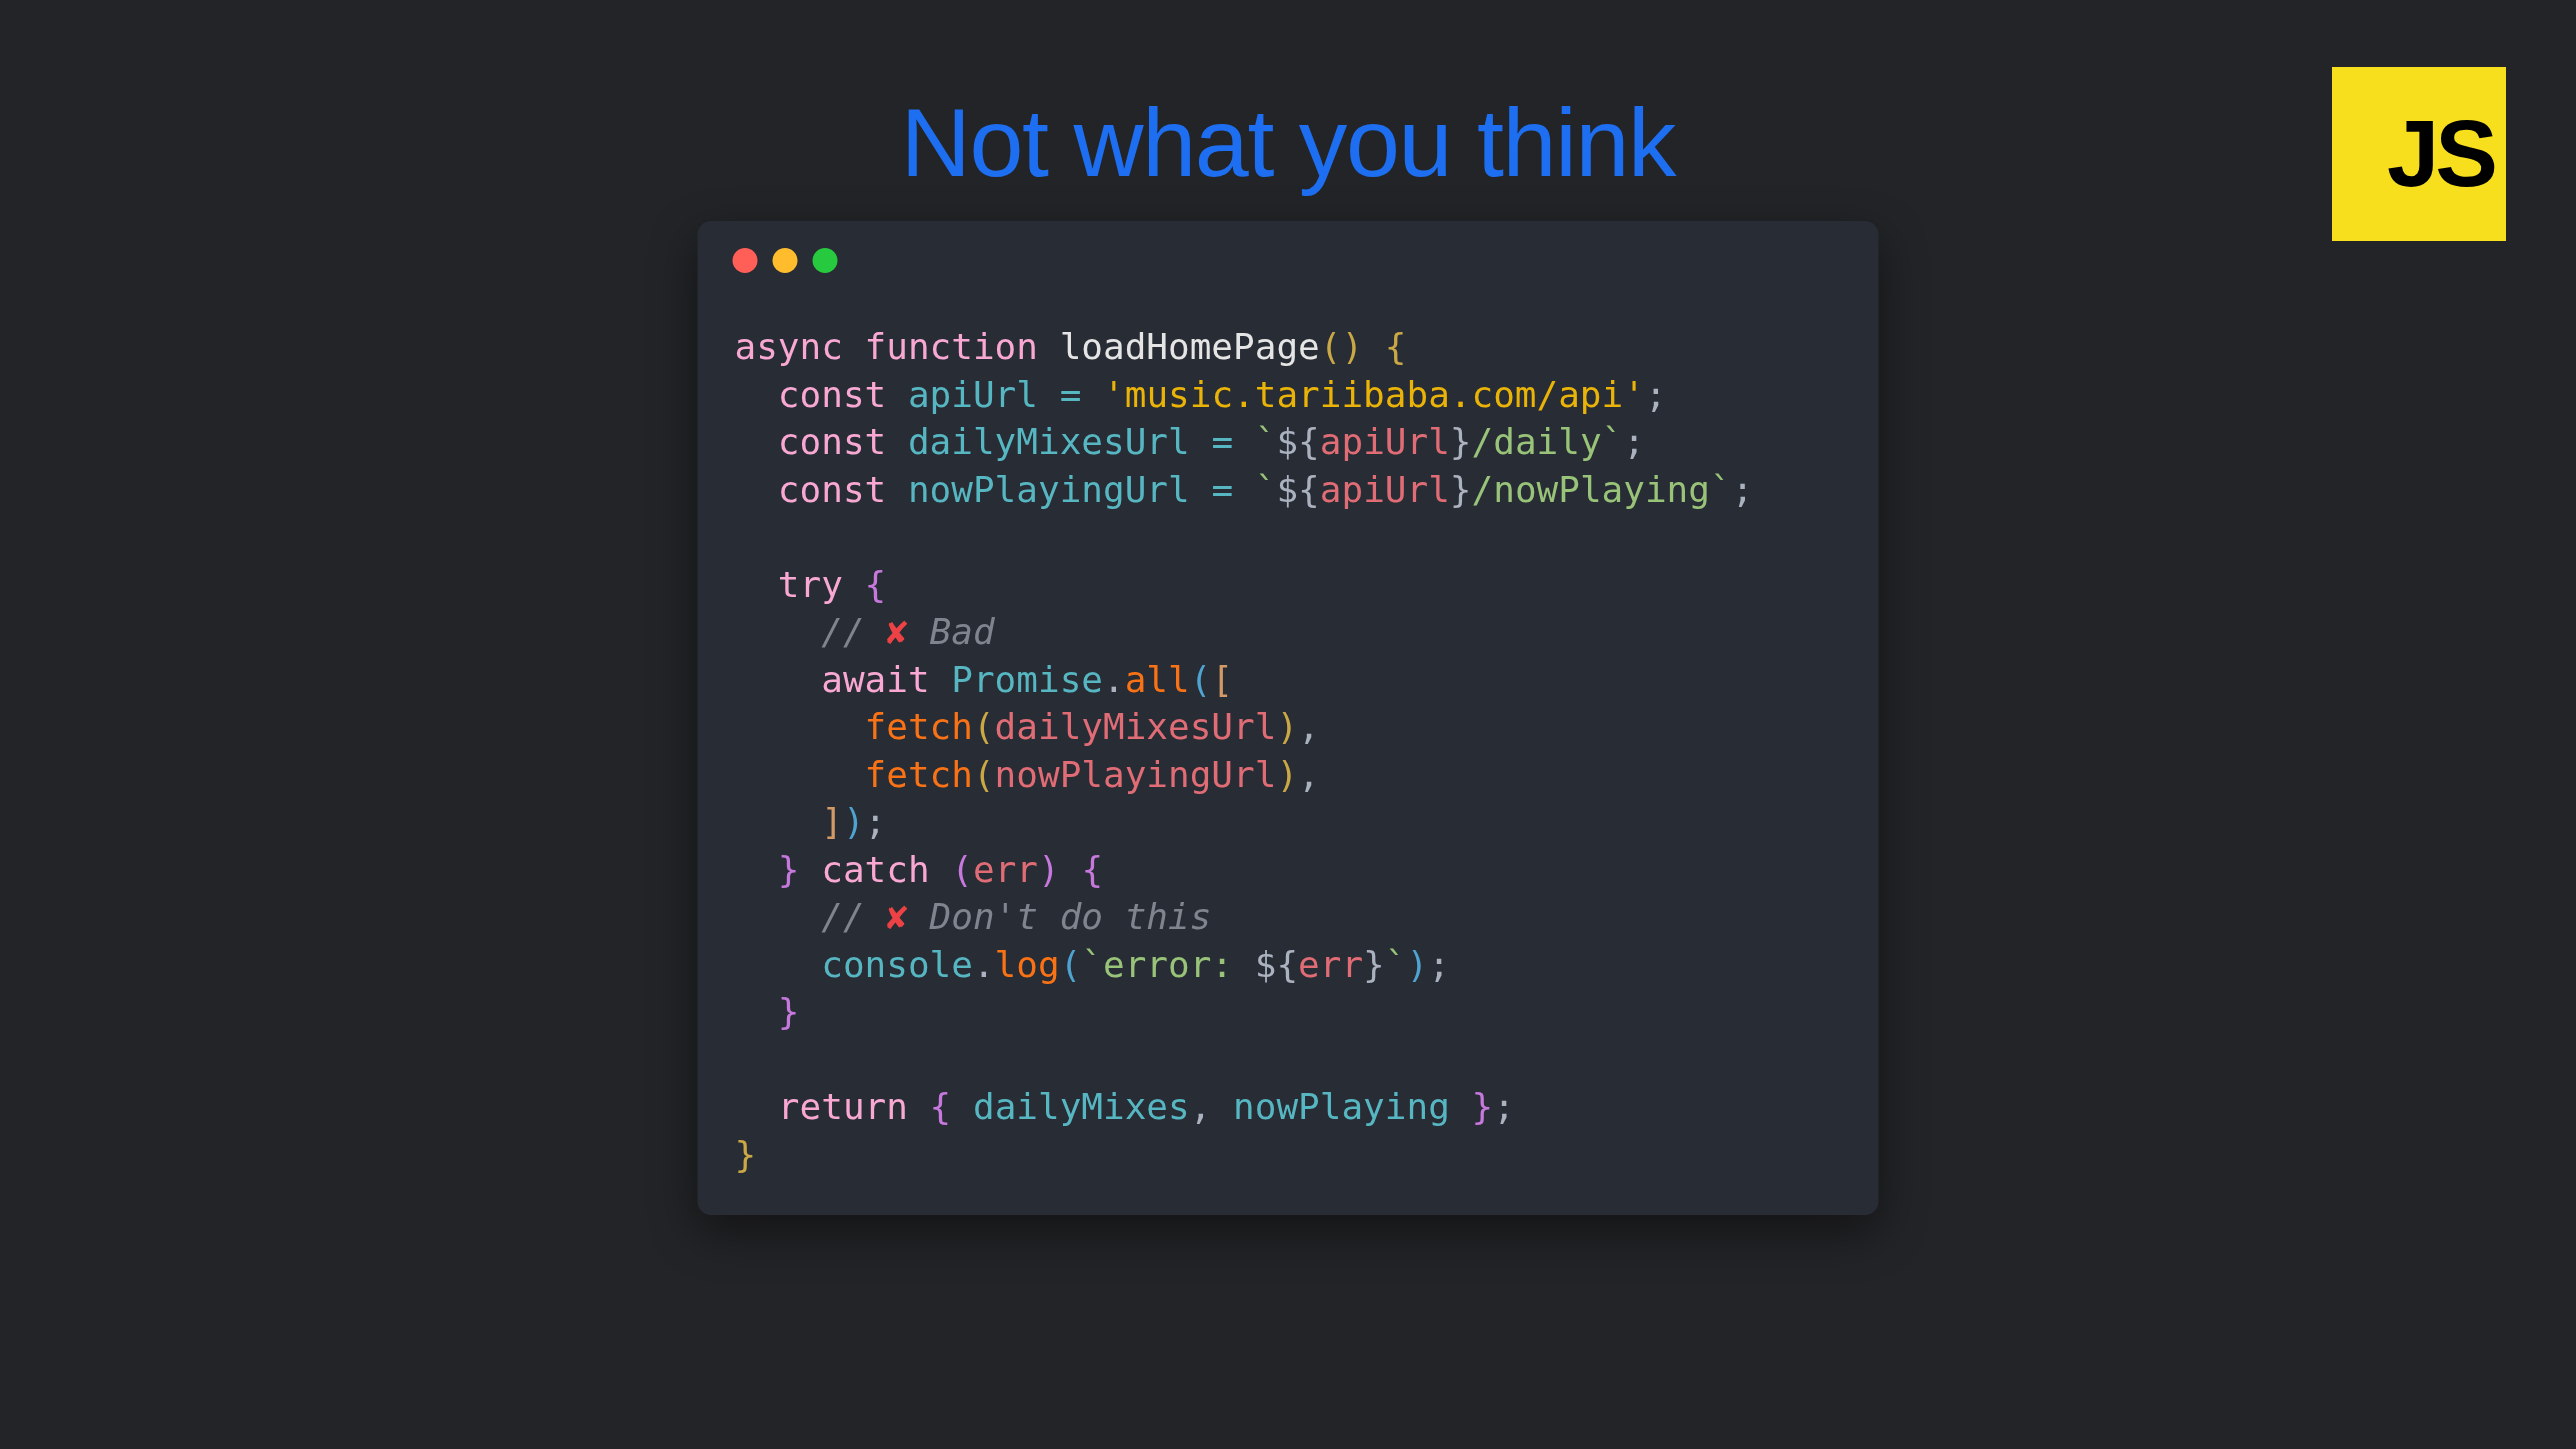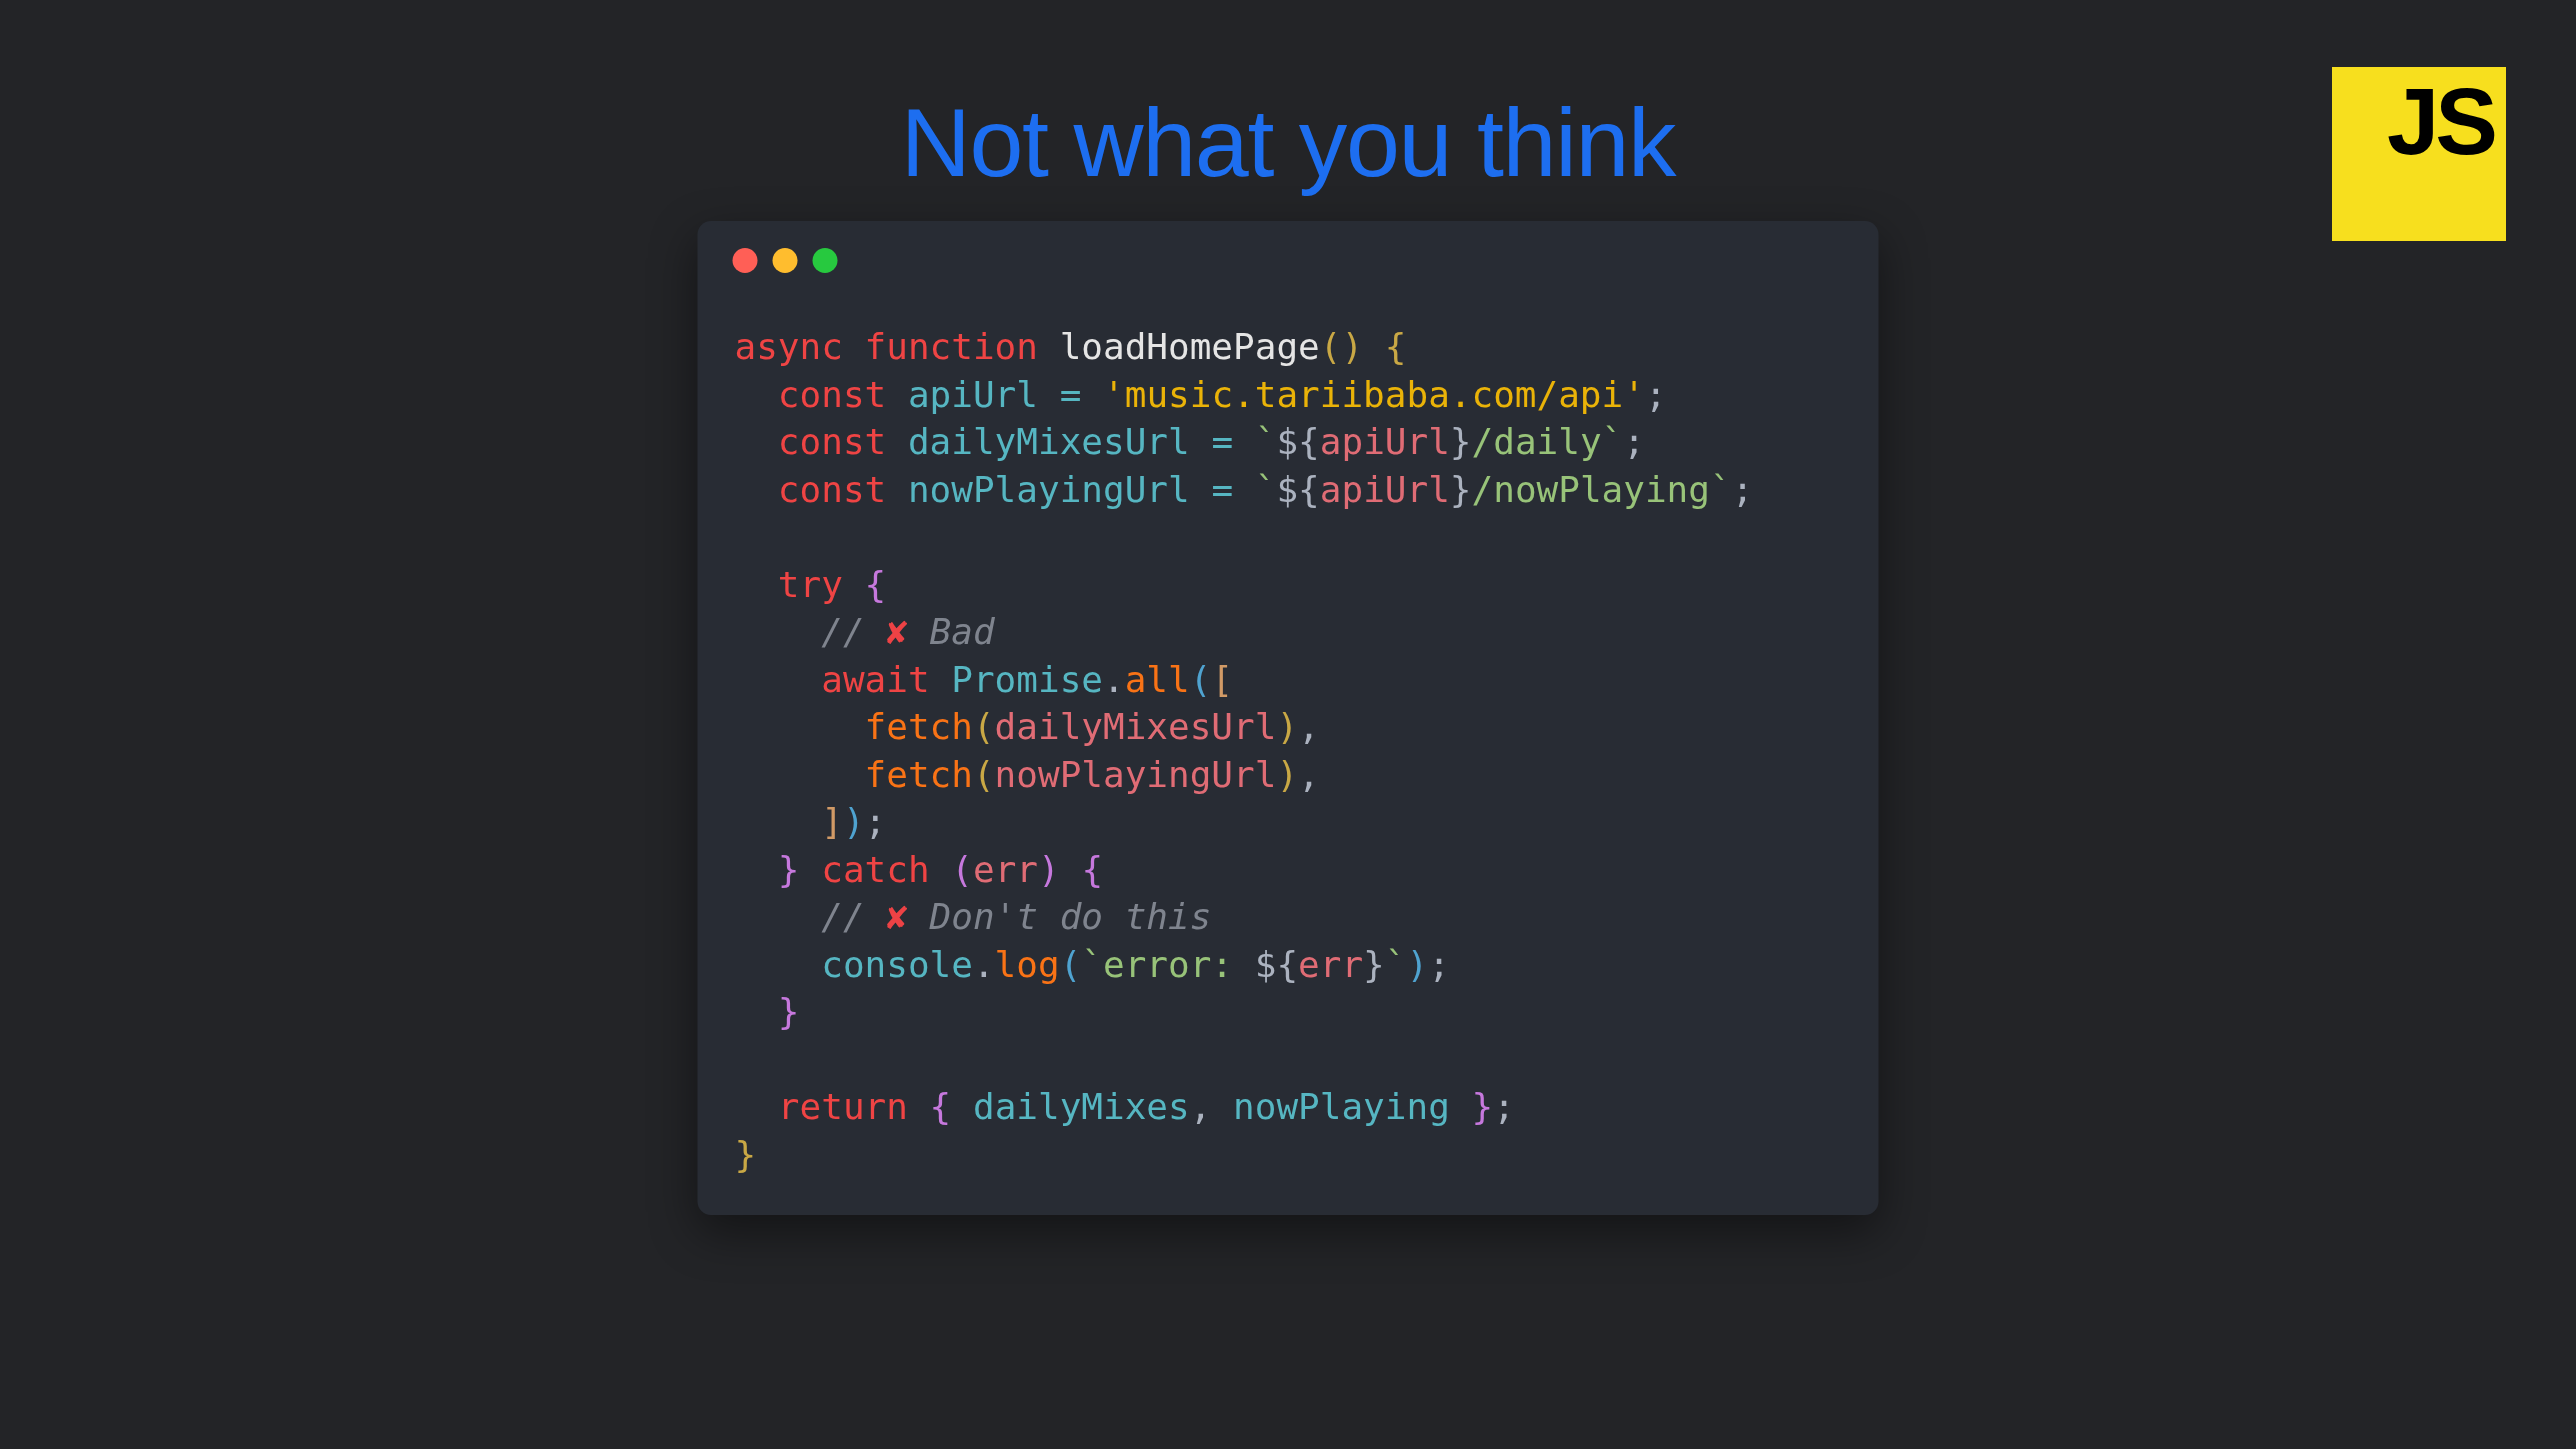--- a/index.html
+++ b/index.html
@@ -20,21 +20,21 @@
       letter-spacing: -1.3px;
     }
     .js-badge {
       position: absolute;
       top: 67px;
       right: 70px;
       width: 174px;
       height: 174px;
       background: #F7DF1E;
       display: flex;
-      align-items: flex-start;
+      align-items: center;
       justify-content: flex-end;
       padding: 8px 12px;
     }
     .js-badge span {
       color: #000;
       font-size: 94px;
       font-weight: 800;
       font-family: 'Arial Black', Arial, sans-serif;
       line-height: 1;
       letter-spacing: -4px;
@@ -64,21 +64,21 @@
     .traffic.yellow { background: #FFBD2E; }
     .traffic.green { background: #27C93F; }
     .code {
       padding: 50px 37px 37px 37px;
       font-family: 'SF Mono','Menlo','Consolas','DejaVu Sans Mono',monospace;
       font-size: 36px;
       line-height: 1.32;
       white-space: pre;
       color: #abb2bf;
     }
-    .tk-kw { color: #ef4444; }
+    .tk-kw { color: #f9a8d4; }
     .tk-fn { color: #f97316; }
     .tk-fndef { color: #e5e5e5; }
     .tk-var { color: #e06c75; }
     .tk-varsp { color: #56b6c2; }
     .tk-op { color: #56b6c2; }
     .tk-str { color: #eab308; }
     .tk-tmpl { color: #98c379; }
     .tk-cmt { color: #7f848e; font-style: italic; }
     .tk-punct { color: #abb2bf; }
     .tk-brace { color: #c9a845; }

